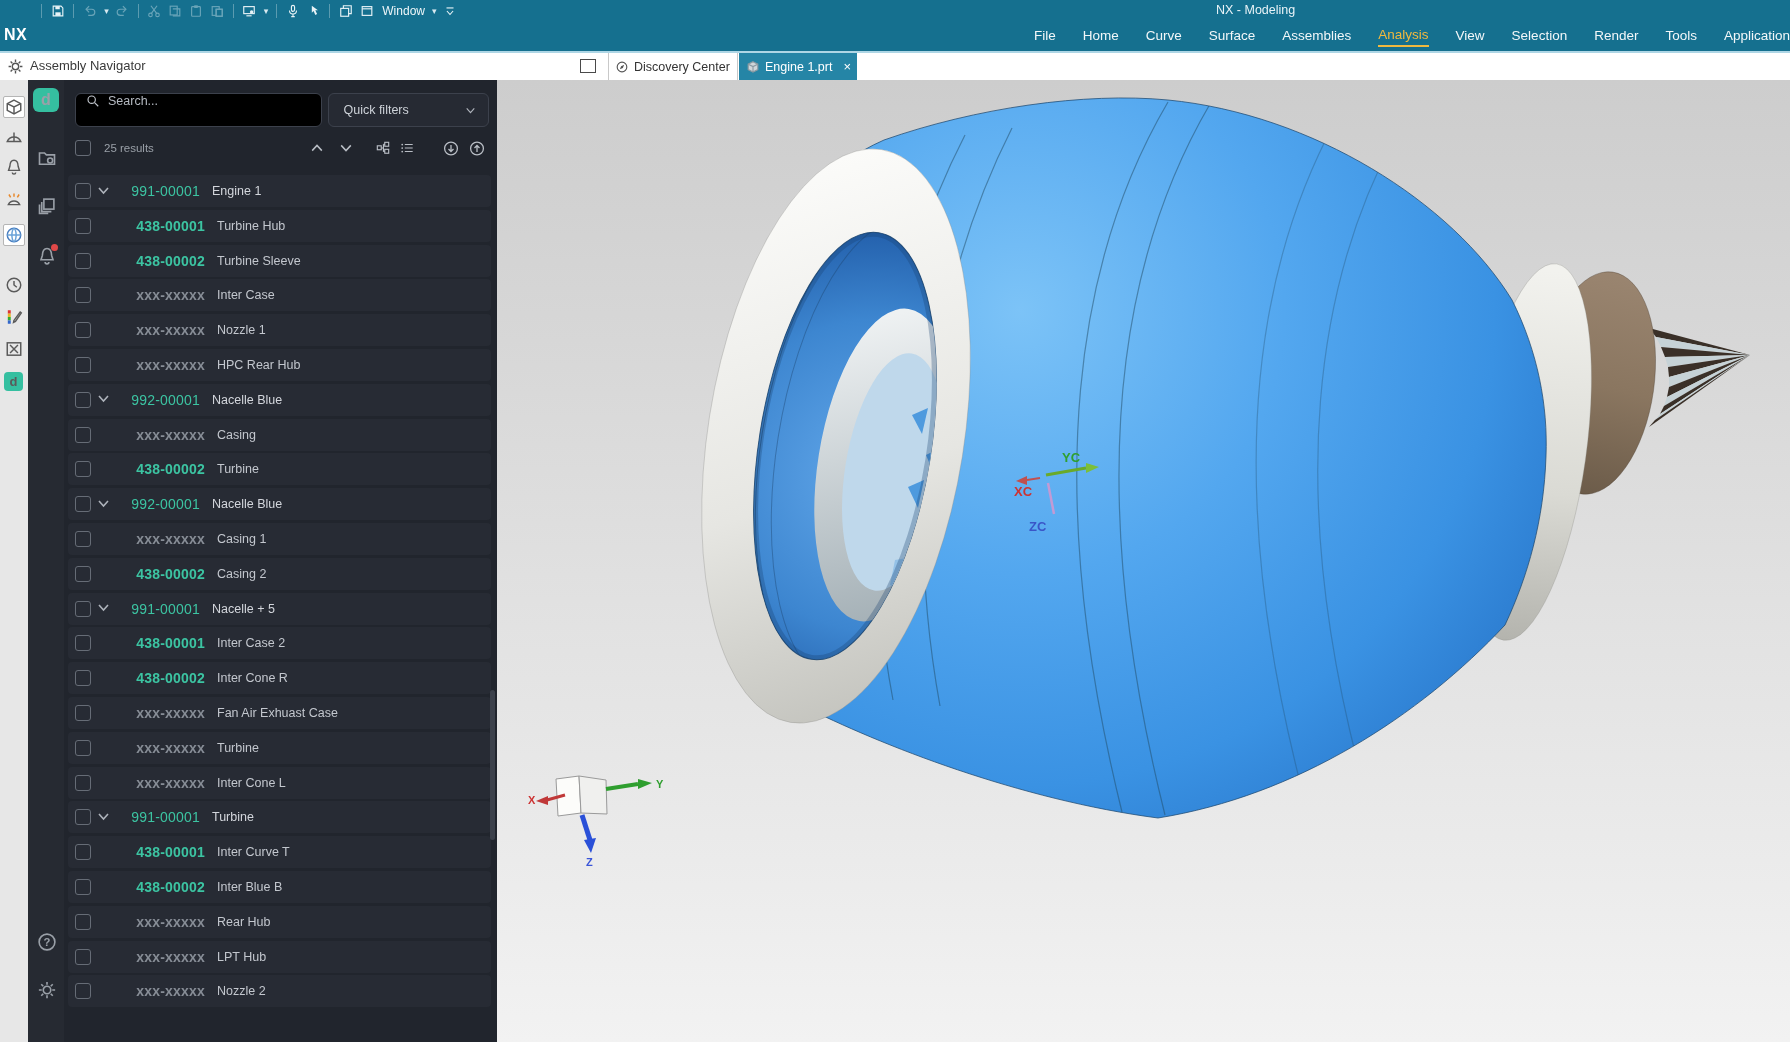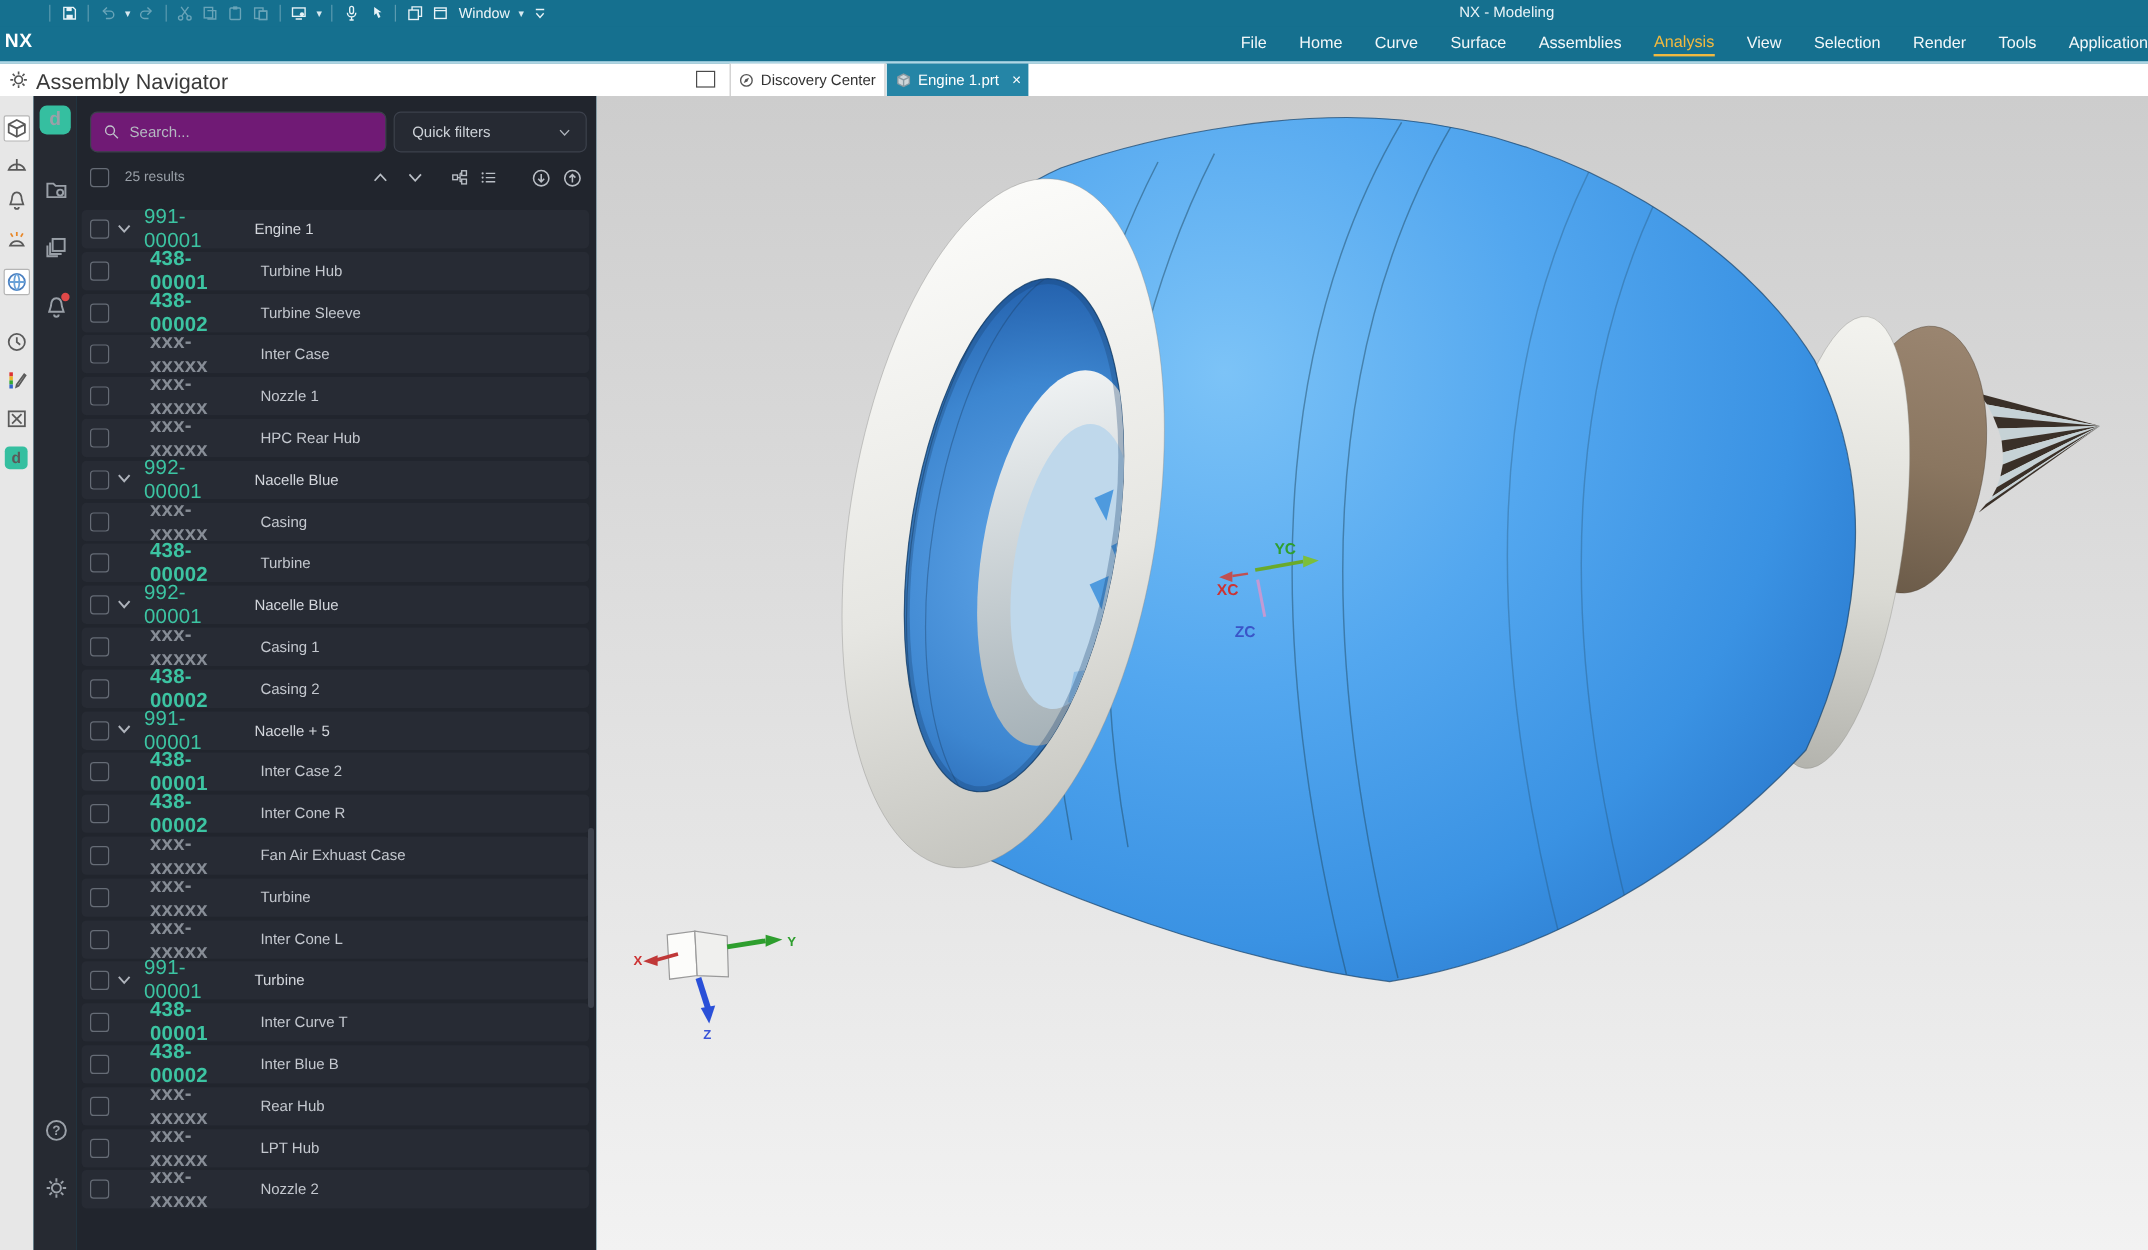--- a/index.html
+++ b/index.html
@@ -22,21 +22,21 @@
   
   .menubar { height:31px; background:#15708f; display:flex; align-items:center; gap:27px;
     padding-left:13px; border-bottom:2px solid #aed6e5;justify-content:flex-end; }
   .menu-item { color:#f2f7f9; font-size:13.5px; cursor:default; padding-bottom:2px; }
   .menu-item.active { color:#f2b93e; border-bottom:2.5px solid #f0b940; padding-bottom:3px; }
 
   
   .tabstrip { height:27px; background:#ffffff; display:flex; align-items:center; position:relative; }
   .nav-gear { position:absolute; left:7px; top:5px; width:17px; height:17px; color:#555; }
   .nav-gear svg { width:17px; height:17px; }
-  .panel-title { position:absolute; left:30px; top:5px; font-size:18px; color:#3a3a3a; }
+  .panel-title { position:absolute; left:30px; top:5px; font-size:13px; color:#3a3a3a; }
   .float-icon { position:absolute; left:580px; top:6px; width:16px; height:14px;
     border:1.6px solid #4a4a4a; background:#fff; }
   .tab { position:absolute; top:0; height:27px; display:flex; align-items:center; font-size:12.5px; }
   .tab-discovery { left:608px; width:130px; background:#fff; color:#333;
     border-left:1px solid #c9c9c9; border-right:1px solid #c9c9c9; padding-left:6px; gap:5px; }
   .tab-engine { left:739px; width:118px; background:#2585a6; color:#fff; padding-left:7px; gap:5px; }
   .tab .ticon svg { width:14px; height:14px; display:block; }
   .tab-close { margin-left:6px; font-size:13px; color:#fff; }
 
   
@@ -55,21 +55,21 @@
   .side-strip .nicon { position:absolute; left:7px; width:24px; height:24px; color:#9aa0a8;
     display:flex; align-items:center; justify-content:center; }
   .side-strip .nicon svg { width:20px; height:20px; }
   .dapp { background:#35bfa0; border-radius:6px; color:#0e332b; font-weight:800; font-size:16px;
     width:26px !important; height:24px !important; left:5px !important; }
   .reddot { position:absolute; right:1px; top:0; width:7px; height:7px; border-radius:50%; background:#e04848; }
 
   .panel { width:433px; background:#21252d; position:relative; flex:none; }
   .search-row { display:flex; margin:13px 8px 0 11px; gap:6px; }
   .searchbox { width:266px; height:34px; border:1px solid #3c414c; border-radius:6px;
-    display:flex; align-items:center; padding-left:10px; gap:8px; background:#701a75; }
+    display:flex; align-items:flex-start; padding-left:10px; gap:8px; background:#000000; }
   .searchbox svg { width:14px; height:14px; color:#c0c5cc; }
   .searchbox input { background:transparent; border:none; outline:none; color:#c6cbd2;
     font-size:12.5px; width:170px; font-family:"Liberation Sans",sans-serif; }
   .searchbox input::placeholder { color:#b4b9c1; opacity:1; }
   .quickbox { width:171px; height:34px; border:1px solid #3c414c; border-radius:6px;
     display:flex; align-items:center; padding:0 12px 0 14px; background:#262a33;
     color:#cdd2d8; font-size:12.5px; justify-content:space-between; }
   .quickbox svg { width:11px; height:11px; color:#aeb3bb; }
   .results-row { display:flex; align-items:center; margin:9px 10px 0 11px; height:24px; }
   .cb { width:16px; height:16px; border:1.6px solid #666c76; border-radius:3px; flex:none; }
@@ -78,21 +78,21 @@
   .ricon { display:inline-flex; width:16px; height:16px; align-items:center; justify-content:center; }
   .ricon svg { width:14px; height:14px; }
   .ricon.circ svg { width:17px; height:17px; }
 
   .tree { margin-top:15px; }
   .tree-row { height:32px; margin:0 6px 2.8px 4px; background:#272b34; border-radius:4px;
     display:flex; align-items:center; }
   .tree-row .cb { margin-left:7px; }
   .chev { margin-left:6px; width:15px; height:15px; color:#aeb3bb; display:inline-flex; }
   .chev svg { width:13px; height:13px; }
-  .t-code { font-size:17px; letter-spacing:.2px; width:80px; flex:none; }
+  .t-code { font-size:14px; letter-spacing:.2px; width:80px; flex:none;text-align:right; }
   .parent .t-code { margin-left:8px; }
   .child .t-code { margin-left:34px;font-weight:bold; }
   .t-code.known { color:#3cc4a2; }
   .t-code.unknown { color:#878d96; }
   .t-name { font-size:12.5px; color:#c3c7ce; margin-left:12px; }
   .parent .t-name { color:#d3d6dc; }
   .scroll-thumb { position:absolute; right:2px; top:610px; width:5px; height:150px;
     background:#3c414b; border-radius:3px; }
 
   .viewport { flex:1; background:linear-gradient(#cdcdcd, #f2f2f2); position:relative; }

